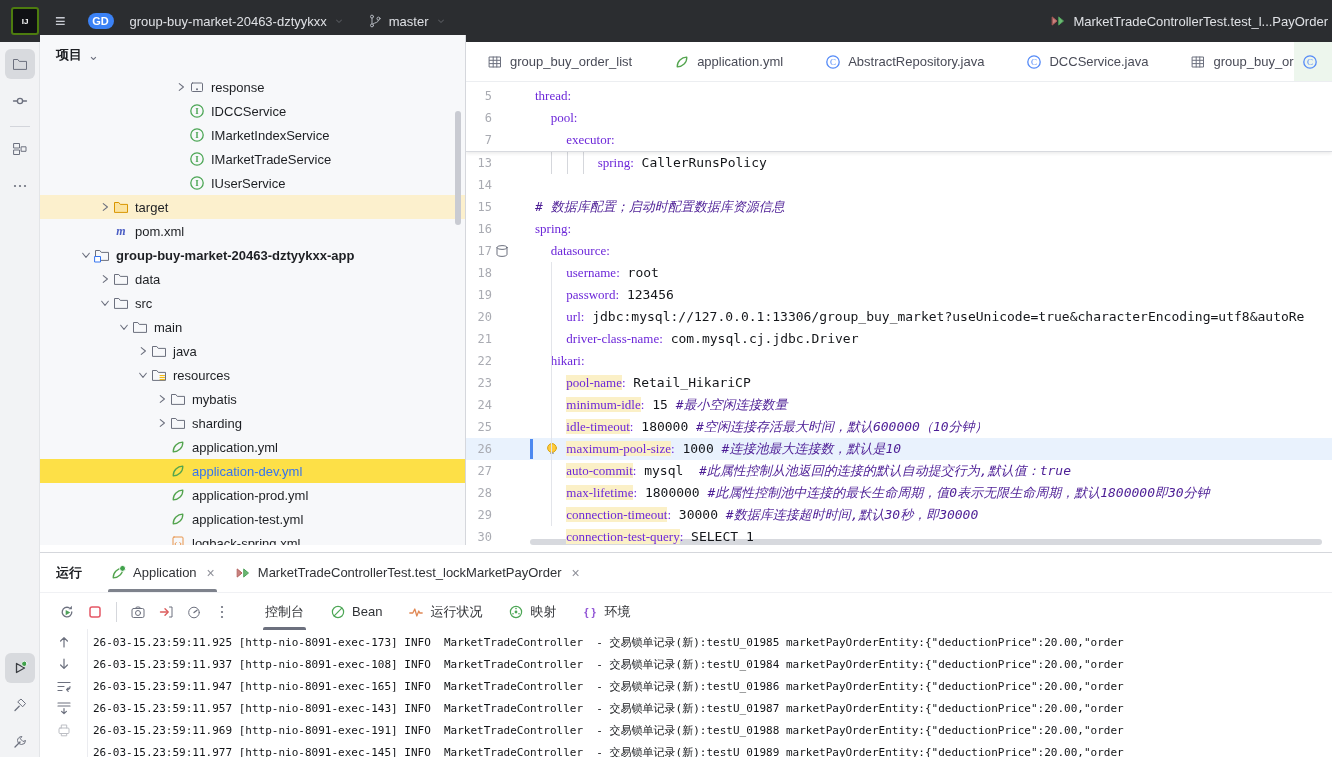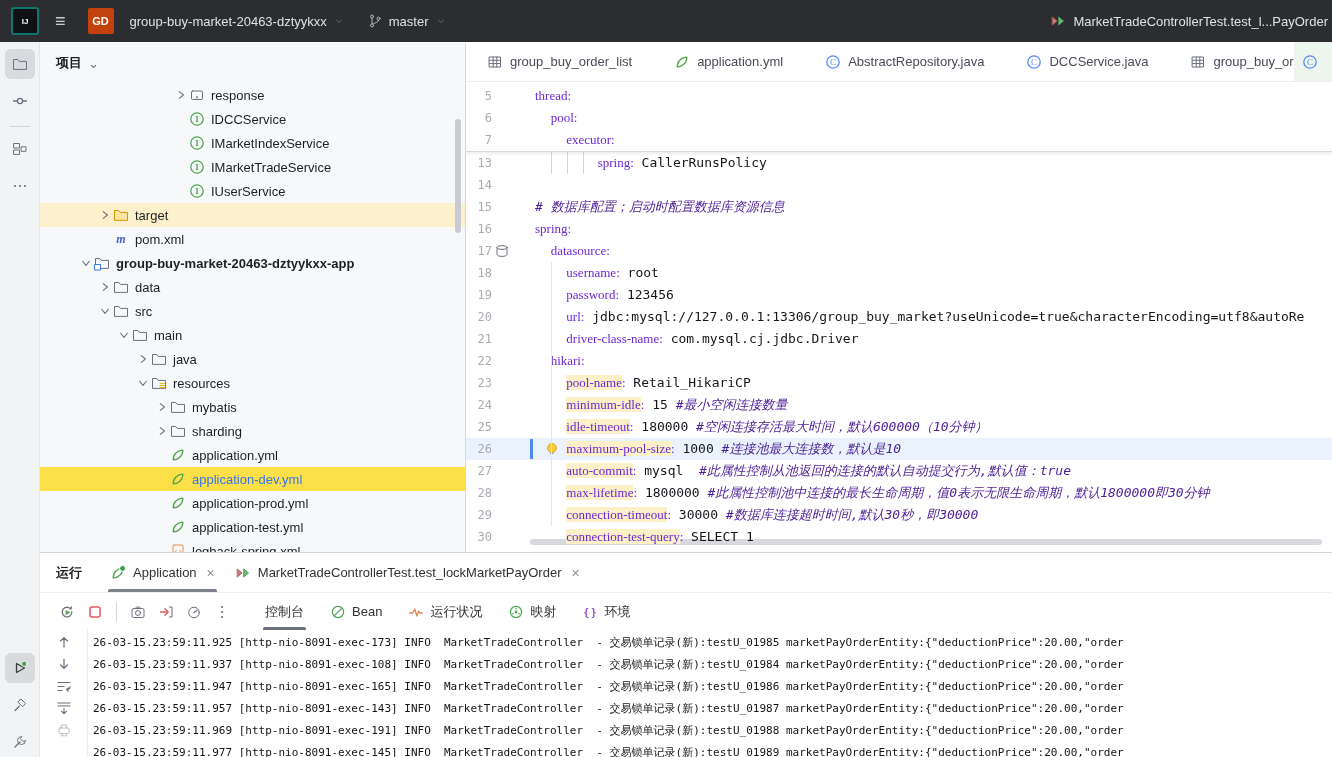--- a/index.html
+++ b/index.html
@@ -3,37 +3,37 @@
 <meta charset="utf-8">
 <style>
   html,body{margin:0;padding:0;}
   body{width:1332px;height:757px;position:relative;overflow:hidden;background:#fff;
        font-family:"Liberation Sans",sans-serif;-webkit-font-smoothing:antialiased;}
   .ic{display:inline-flex;width:16px;height:16px;align-items:center;justify-content:center;flex:none;}
   svg{display:block}
   
   .titlebar{position:absolute;left:0;top:0;width:1332px;height:42px;background:#2b2d30;
             display:flex;align-items:center;color:#dfe1e5;font-size:13px;}
-  .tb-logo{width:24px;height:24px;margin-left:11px;border:2px solid #0f766e;background:#101114;
+  .tb-logo{width:24px;height:24px;margin-left:11px;border:2px solid #4d7c0f;background:#101114;
            color:#fff;font-size:8px;font-weight:bold;display:flex;align-items:center;justify-content:center;border-radius:3px;}
   .tb-burger{margin-left:16px;color:#c9ccd3;font-size:18px;letter-spacing:0;}
-  .tb-avatar{width:26px;height:26px;margin-left:22px;border-radius:2px;background:#c2410c;color:#fff;
+  .tb-avatar{width:26px;height:16px;margin-left:22px;border-radius:10px;background:#3b82f6;color:#fff;
              font-size:11px;font-weight:bold;display:flex;align-items:center;justify-content:center;}
   .tb-item{display:flex;align-items:center;gap:6px;margin-left:10px;padding:4px 6px;border-radius:6px;cursor:default;}
   .tb-chev{opacity:.65}
   .tb-run{margin-left:auto;display:flex;align-items:center;gap:7px;padding-right:4px;white-space:nowrap;}
   
   .stripe{position:absolute;left:0;top:42px;width:40px;height:715px;background:#f2f3f5;
           border-right:1px solid #e3e5e8;display:flex;flex-direction:column;align-items:center;box-sizing:border-box;}
   .st-ic{width:30px;height:30px;border-radius:6px;display:flex;align-items:center;justify-content:center;margin-top:7px;color:#6c707e;}
   .st-ic.sel{background:#d8dade;}
   .st-div{width:20px;height:1px;background:#d3d5db;margin-top:10px;}
   .st-spacer{flex:1}
   
-  .ppanel{position:absolute;left:40px;top:43px;width:426px;height:510px;background:#f7f8fa;
+  .ppanel{position:absolute;left:40px;top:35px;width:426px;height:510px;background:#f7f8fa;
           border-right:1px solid #d5d7dc;box-sizing:border-box;overflow:hidden;}
   .pp-head{height:40px;display:flex;align-items:center;padding-left:16px;gap:6px;font-size:13px;font-weight:bold;color:#1d1f23;}
   .pp-head .chev{color:#6c707e;font-weight:normal;}
   .tree{position:relative;}
   .tree-row{height:24px;display:flex;align-items:center;font-size:13px;color:#1d1f23;white-space:nowrap;cursor:default;}
   .tree-row.sel{background:#fde047;}
   .tree-row.rowhl{background:#fcf0cd;}
   .tree-row .lbl{margin-left:6px;}
   .tree-row .lbl.bold{font-weight:bold;}
   .tree-row .lbl.mod{color:#3574f0;}

